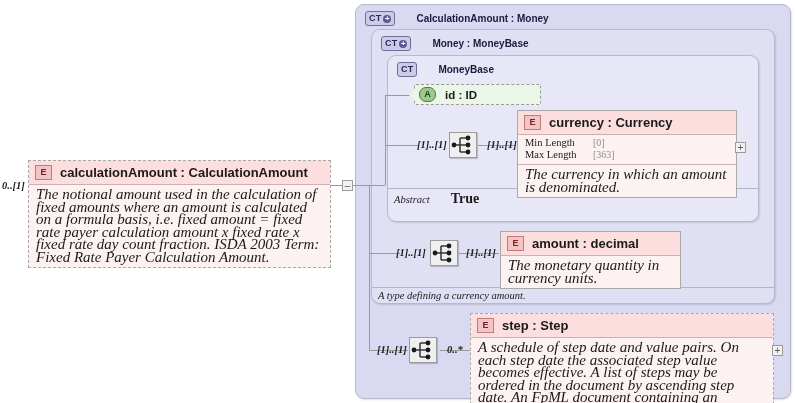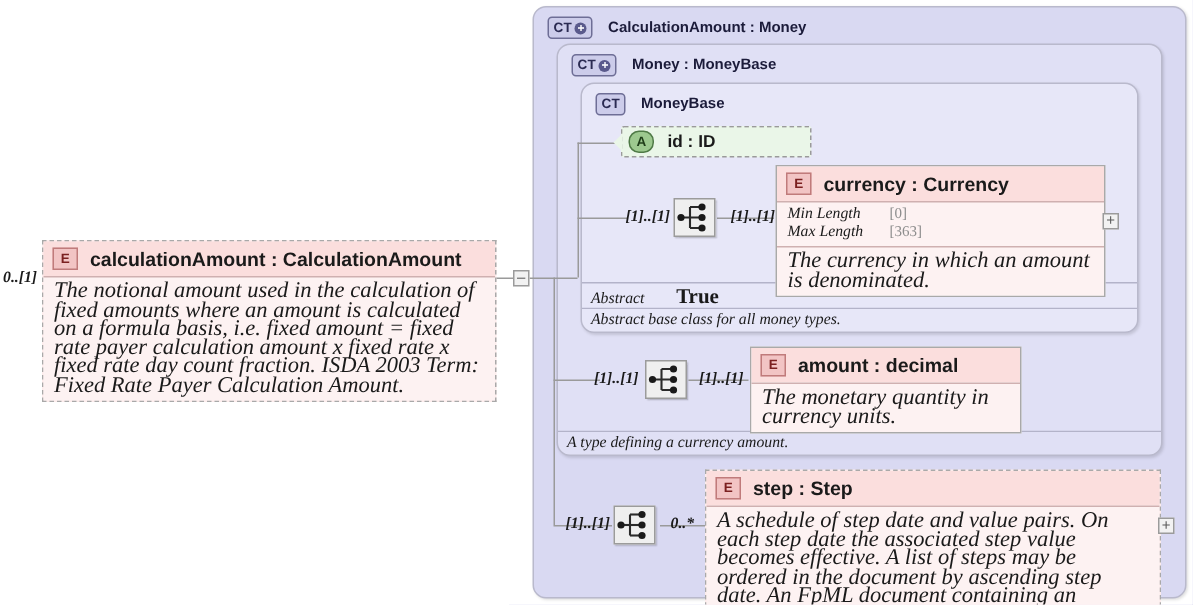--- a/index.html
+++ b/index.html
@@ -56,21 +56,21 @@
   }
   .ctr-outer { background: #d9d9f2; }
   .ctr-mid   { background: #e0e0f5; }
   .ctr-inner { background: #e7e7f8; }
 
   .ctr-head {
     position: absolute;
     top: 6px; left: 9px;
     display: flex;
     align-items: center;
-    gap: 10px;
+    gap: 21px;
     white-space: nowrap;
   }
   .ct-badge {
     display: inline-flex;
     align-items: center;
     justify-content: center;
     height: 13px;
     padding: 0 3px;
     border: 1px solid #6e6e96;
     border-radius: 3px;
@@ -141,21 +141,20 @@
     padding: 2px 7px 3px 7px;
     background: #fdf2f2;
   }
   .facet-row {
     display: flex;
     align-items: baseline;
     gap: 6px;
     line-height: 12px;
   }
   .facet-name {
-    font-style: italic;
     font-size: 10.5px;
     color: #1a1a1a;
     min-width: 62px;
     font-family: "Liberation Serif", serif;
   }
   .facet-val {
     font-size: 10px;
     color: #8d8d8d;
     font-family: "Liberation Serif", serif;
   }
@@ -277,23 +276,20 @@
     <div class="ctr-head">
       <span class="ct-badge">CT</span>
       <span class="ctr-title">MoneyBase</span>
     </div>
 
     <div class="strip" style="left:0px; top:132px; width:370px;">
       <span class="k">Abstract</span>
       <span class="v">True</span>
     </div>
 
-    <div class="strip desc" style="left:0px; top:149px; width:370px; border-radius:0 0 8px 8px;">
-      <span>Abstract base class for all money types.</span>
-    </div>
   </div>
 
   <div class="line h" style="left:330px; top:185px; width:12px;"></div>
   <div class="line h" style="left:353px; top:185px; width:32px;"></div>
 
   <div class="line v" style="left:385px; top:95px; height:90px;"></div>
 
   <div class="line h" style="left:385px; top:95px; width:25px;"></div>
 
   <div class="line h" style="left:385px; top:145px; width:33px;"></div>

